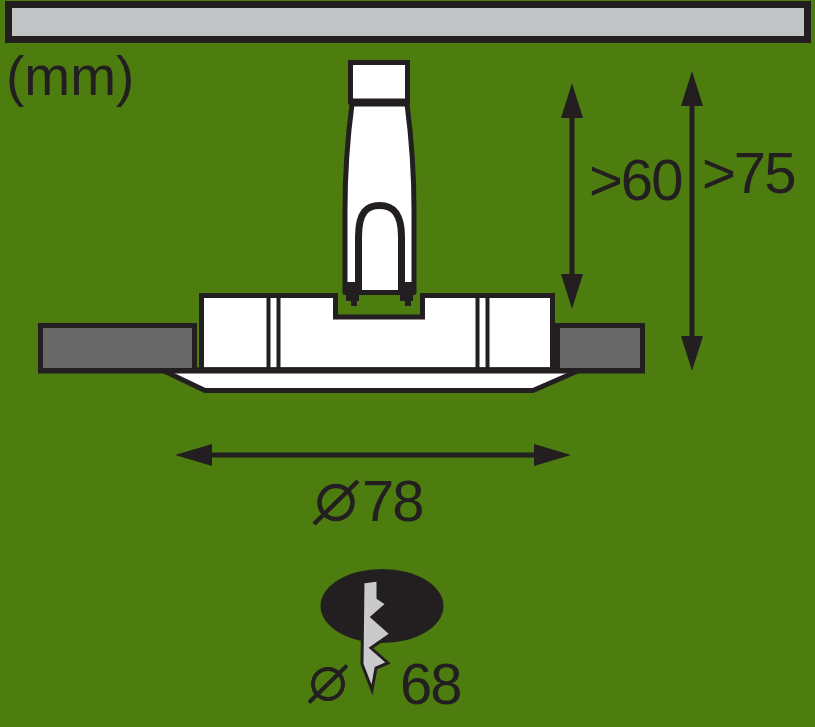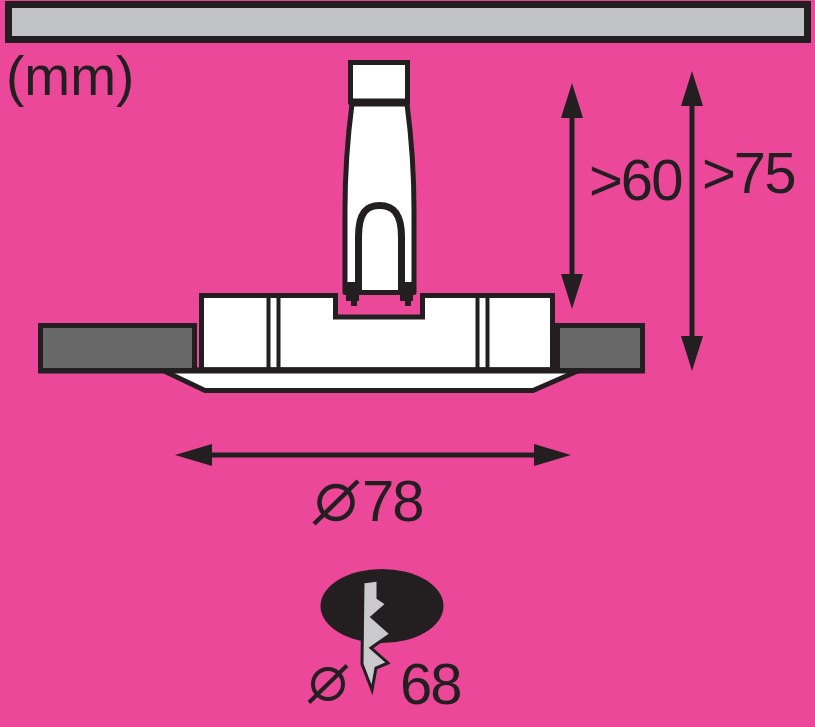--- a/index.html
+++ b/index.html
@@ -5,21 +5,21 @@
   html, body {
     margin: 0;
     padding: 0;
     background: #ffffff;
     font-family: "Liberation Sans", "DejaVu Sans", sans-serif;
   }
   .canvas {
     position: relative;
     width: 815px;
     height: 727px;
-    background: #ec4899;
+    background: #4d7c0f;
     overflow: hidden;
   }
   svg { display: block; }
   .dim-text {
     font-family: "Liberation Sans", "DejaVu Sans", sans-serif;
     font-size: 58px;
     letter-spacing: -2px;
     fill: #231f20;
   }
   .unit-text {

